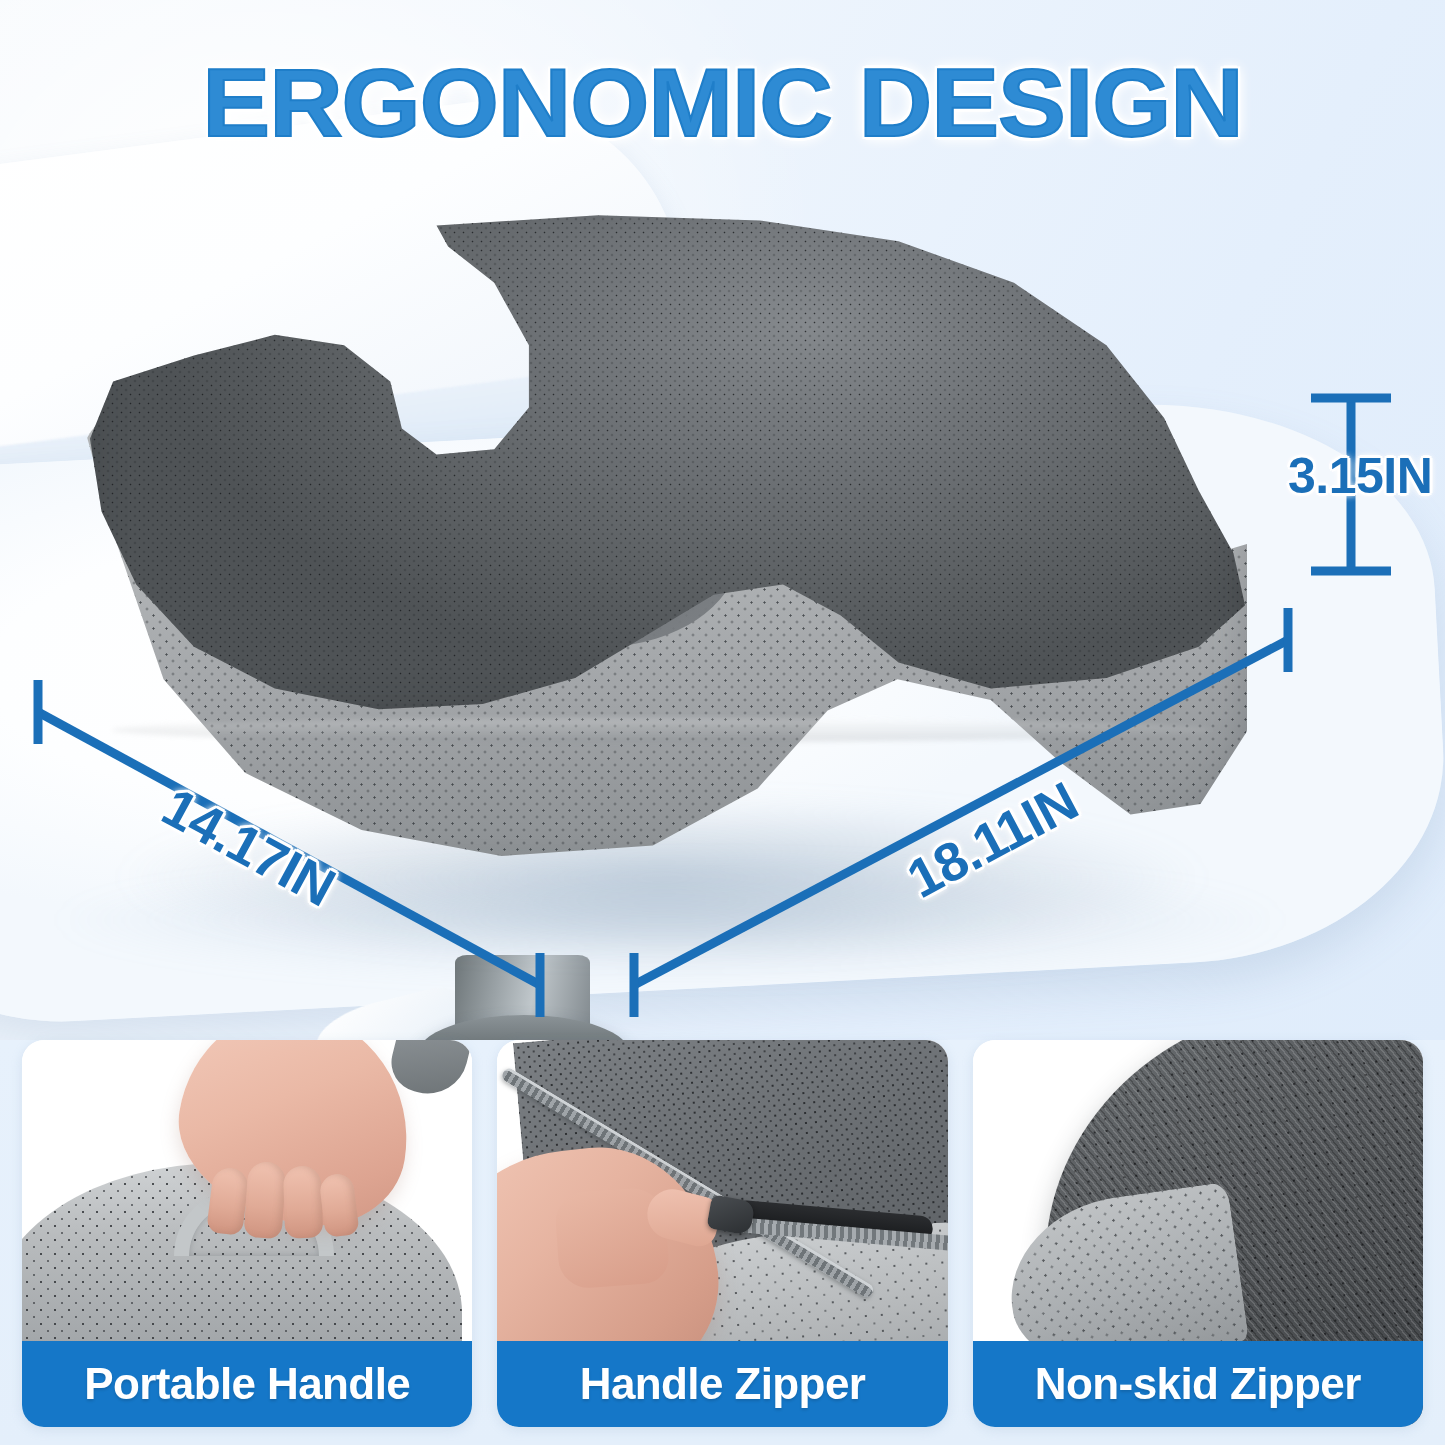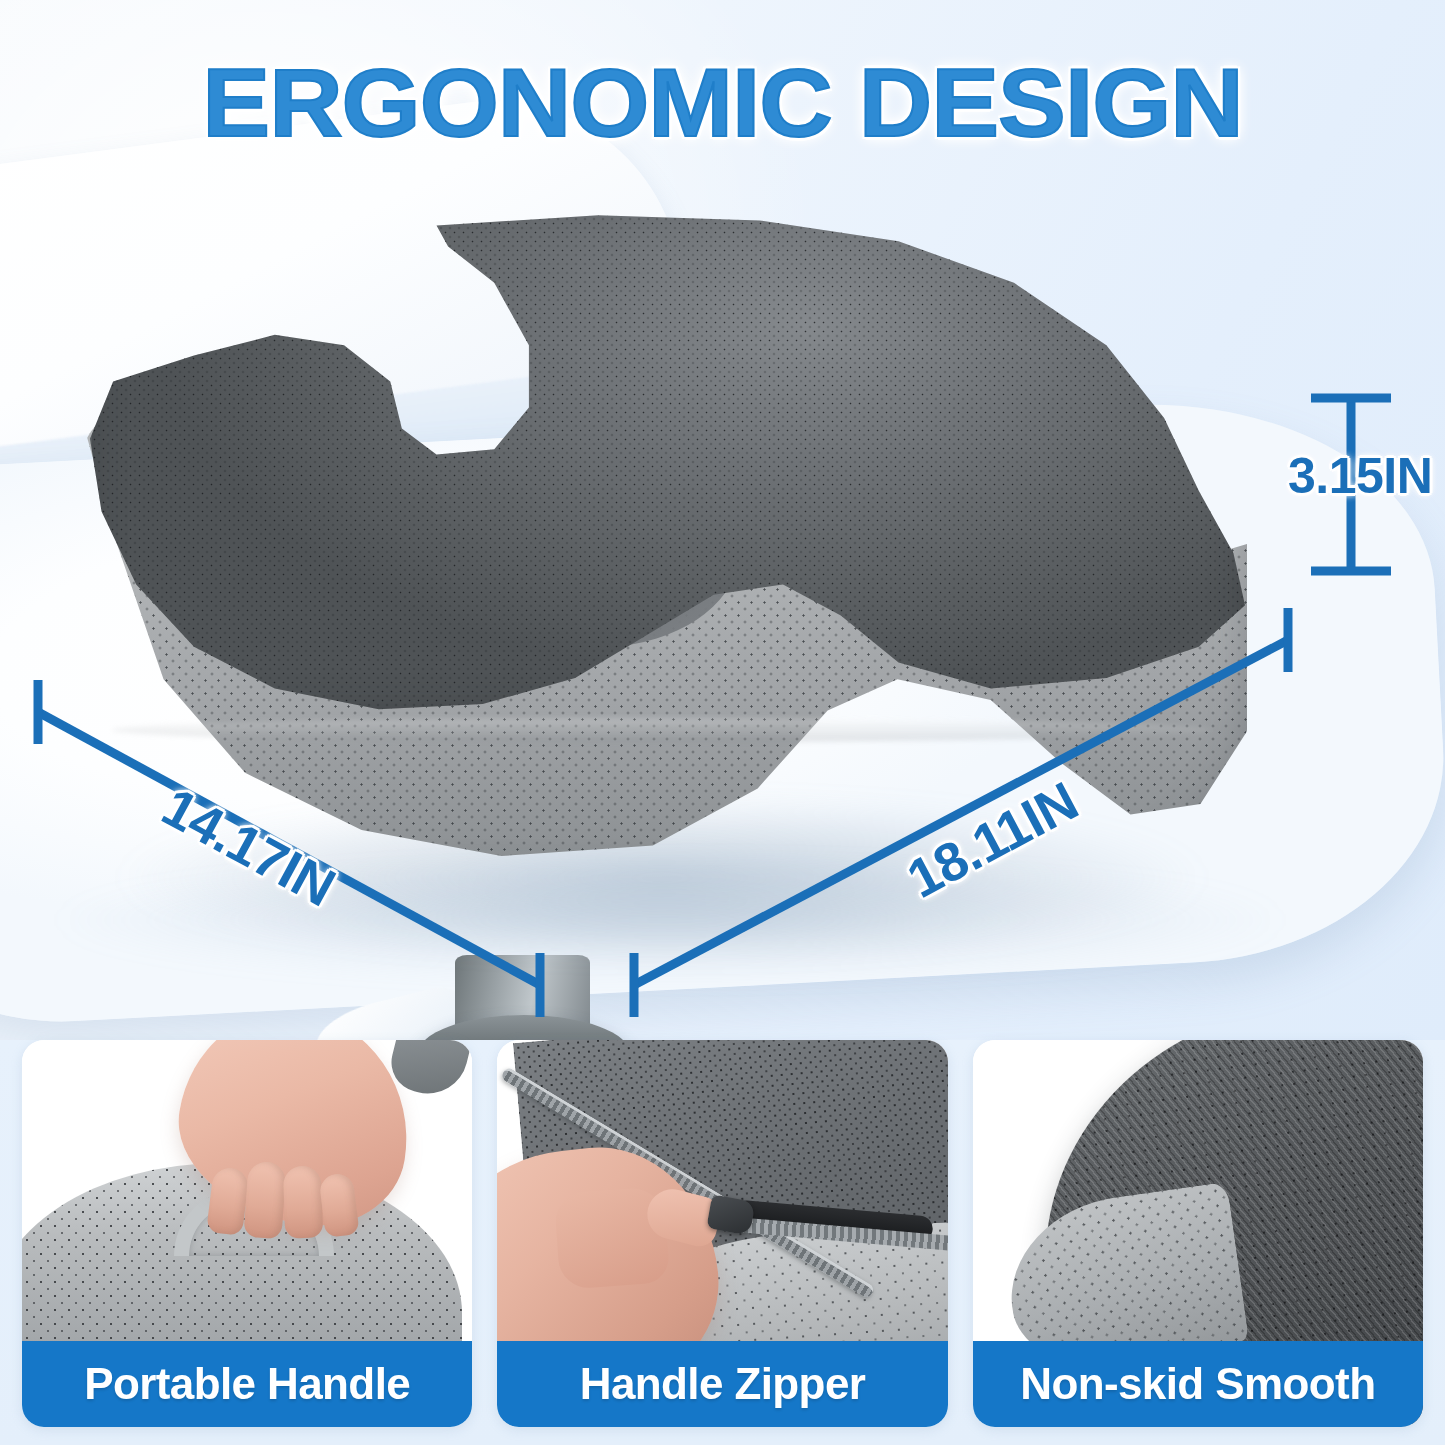--- a/index.html
+++ b/index.html
@@ -399,16 +399,16 @@
       <div class="p2-puller"></div>
     </div>
     <div class="panel-caption">Handle Zipper</div>
   </div>
 
   <div class="panel">
     <div class="panel-photo">
       <div class="p3-surface"></div>
       <div class="p3-edge"></div>
     </div>
-    <div class="panel-caption">Non-skid Smooth</div>
+    <div class="panel-caption">Non-skid Zipper</div>
   </div>
 
 </div>
 
 </body></html>

